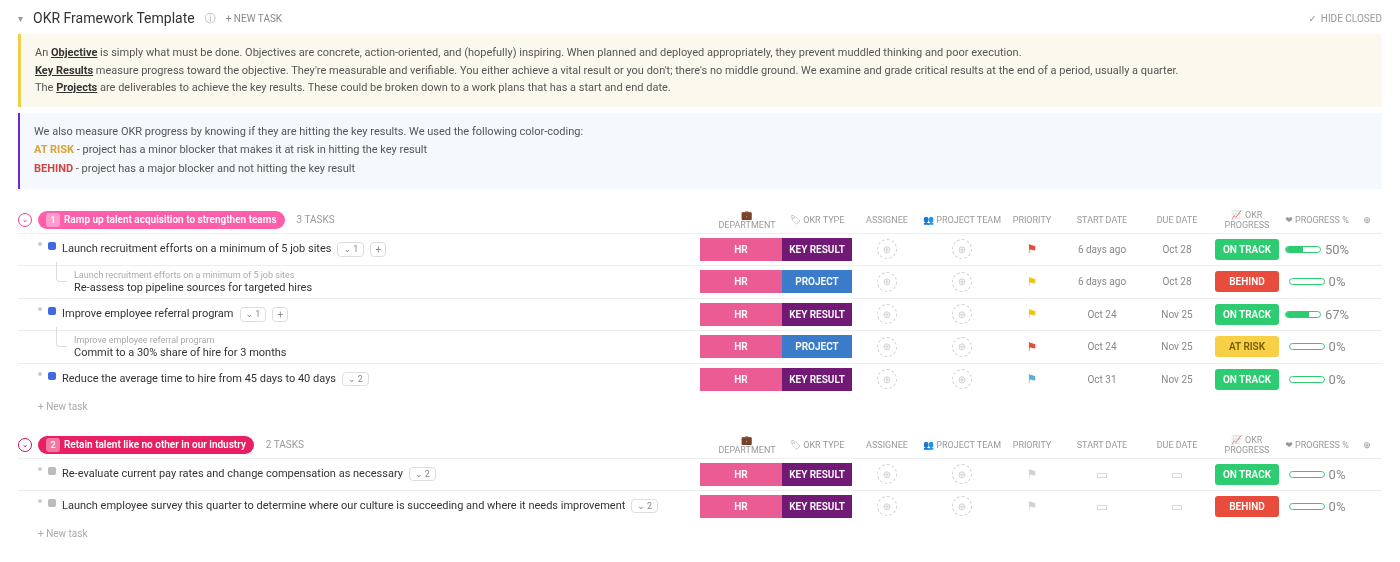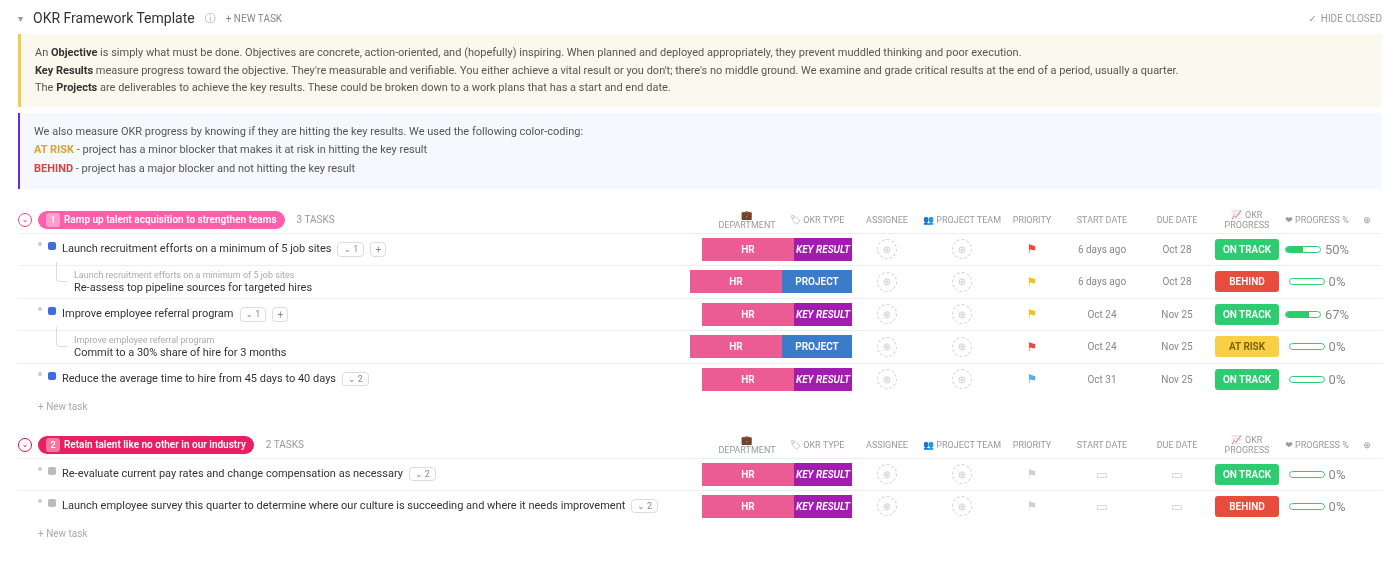--- a/index.html
+++ b/index.html
@@ -5,21 +5,21 @@
 * { box-sizing: border-box; margin: 0; padding: 0; }
 body { font-family: -apple-system, BlinkMacSystemFont, "Segoe UI", Roboto, sans-serif; font-size: 11px; color: #333; background: #fff; padding: 10px 18px; width: 1400px; }
 .header { display: flex; align-items: center; justify-content: space-between; margin-bottom: 8px; }
 .header-left { display: flex; align-items: center; gap: 10px; }
 .collapse-caret { color: #999; font-size: 10px; cursor: pointer; }
 .title { font-size: 14px; font-weight: 400; color: #333; }
 .info-icon { color: #aaa; font-size: 11px; }
 .new-task-top { color: #888; font-size: 10px; cursor: pointer; }
 .hide-closed { color: #999; font-size: 10px; cursor: pointer; display: flex; align-items: center; gap: 4px; }
 .banner { background: #fbf9ed; border-left: 3px solid #eece4b; padding: 10px 14px; margin-bottom: 6px; font-size: 11px; line-height: 1.6; color: #555; }
-.banner b { color: #333; }
+.banner b { color: #333; text-decoration: underline; }
 .banner2 { background: #f5f8fc; border-left: 2px solid #6d28d9; padding: 10px 14px; margin-bottom: 22px; font-size: 11px; line-height: 1.7; color: #555; }
 .status-label { font-weight: 700; font-size: 11px; }
 .on-track-txt { color: #2aa54a; }
 .at-risk-txt { color: #d5a43a; }
 .behind-txt { color: #d14545; }
 
 .section { margin-bottom: 18px; }
 .section-head { display: flex; align-items: center; gap: 6px; margin-bottom: 4px; position: relative; }
 .toggle-btn { width: 14px; height: 14px; border-radius: 50%; border: 1.5px solid; display: inline-flex; align-items: center; justify-content: center; font-size: 8px; cursor: pointer; }
 .toggle-pink { border-color: #e84393; color: #e84393; }
@@ -51,22 +51,22 @@
 .sq-blue { background: #4169e1; }
 .sq-grey { background: #bbb; }
 .dot-grey { width: 4px; height: 4px; border-radius: 50%; background: #ccc; }
 .task-title { font-size: 11px; color: #333; }
 .task-parent { font-size: 9px; color: #aaa; display: block; margin-bottom: 1px; }
 .subtask-badge { border: 1px solid #ddd; border-radius: 4px; padding: 1px 5px; font-size: 9px; color: #888; display: inline-flex; align-items: center; gap: 2px; }
 .plus-btn { border: 1px solid #ddd; border-radius: 4px; width: 16px; height: 15px; font-size: 10px; color: #888; display: inline-flex; align-items: center; justify-content: center; cursor: pointer; }
 
 .row-right { display: flex; align-items: center; }
 .badge { text-align: center; font-size: 10px; font-weight: 600; color: #fff; padding: 6px 0; }
-.dept-hr { background: #ec5c94; width: 92px; }
-.type-kr { background: #a21caf; width: 58px; font-style: italic; }
+.dept-hr { background: #ec5c94; width: 82px; }
+.type-kr { background: #701a75; width: 70px; }
 .type-proj { background: #3a7cc9; width: 70px; }
 .avatar-ph { width: 20px; height: 20px; border-radius: 50%; border: 1px dashed #ccc; display: inline-flex; align-items: center; justify-content: center; color: #ccc; font-size: 10px; }
 .cell { display: flex; align-items: center; justify-content: center; font-size: 10px; color: #888; }
 .flag { font-size: 12px; }
 .flag-red { color: #e74c3c; }
 .flag-yellow { color: #f1c40f; }
 .flag-blue { color: #5dade2; }
 .flag-grey { color: #d0d0d0; }
 .date-ph { color: #d0d0d0; font-size: 13px; }
 .prog-badge { width: 64px; padding: 5px 0; text-align: center; border-radius: 3px; font-size: 10px; font-weight: 600; color: #fff; }

